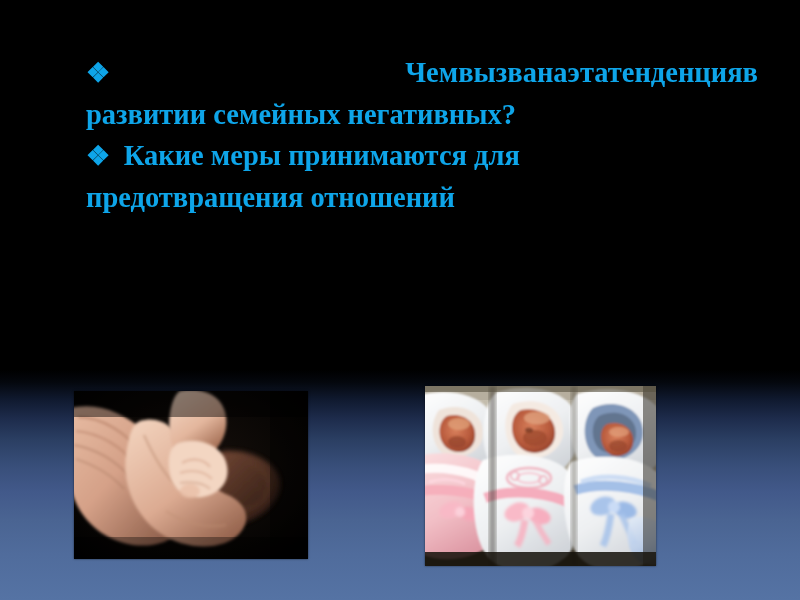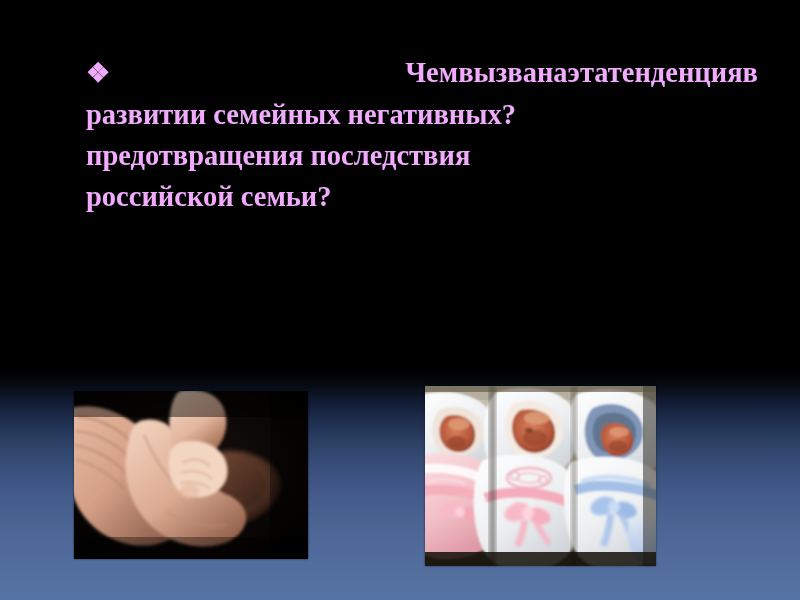--- a/index.html
+++ b/index.html
@@ -61,21 +61,21 @@
       #506c9c 555px,
       #5573a4 600px);
   }
 
   
   #text-block {
     position: absolute;
     left: 86px;
     top: 52px;
     width: 672px;
-    color: #f0abfc;
+    color: #0ea5e9;
     font-weight: bold;
     font-size: 28.5px;
     line-height: 41px;
     text-shadow: 2px 2px 2px rgba(0,0,0,0.95), 0 0 1px rgba(0,0,0,0.9);
     letter-spacing: 0px;
   }
   .para {
     margin: 0;
     padding: 0;
   }
@@ -128,22 +128,24 @@
 
   <div id="text-block">
 
     <div class="para">
       <div id="line1"><span class="bullet">❖</span><span>Чем</span><span>вызвана</span><span>эта</span><span>тенденция</span><span>в</span></div>
       <div class="para">развитии семейных негативных?</div>
     </div>
 
 
     <div class="para">
-      <div class="para">предотвращения последствия</div>
-      <div class="para">российской семьи?</div>
+      <div class="para">
+        <span class="bullet bullet-gap-wide">❖</span><span>Какие меры принимаются для</span>
+      </div>
+      <div class="para">предотвращения отношений</div>
     </div>
 
   </div>
 
   <div class="photo" id="photo-hands">
     <svg viewBox="0 0 234 168" preserveAspectRatio="none">
       <defs>
         <radialGradient id="hbg" cx="50%" cy="45%" r="75%">
           <stop offset="0%" stop-color="#17100c"></stop>
           <stop offset="55%" stop-color="#0a0705"></stop>

